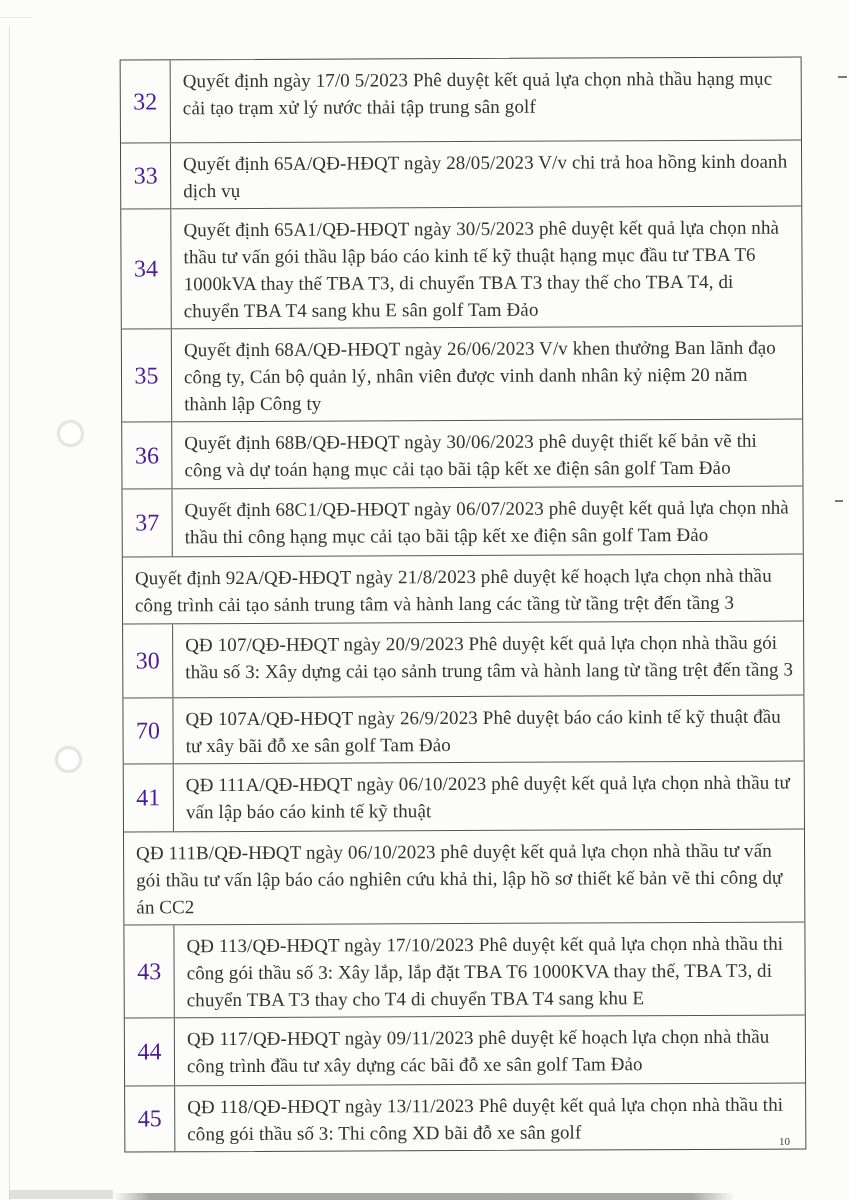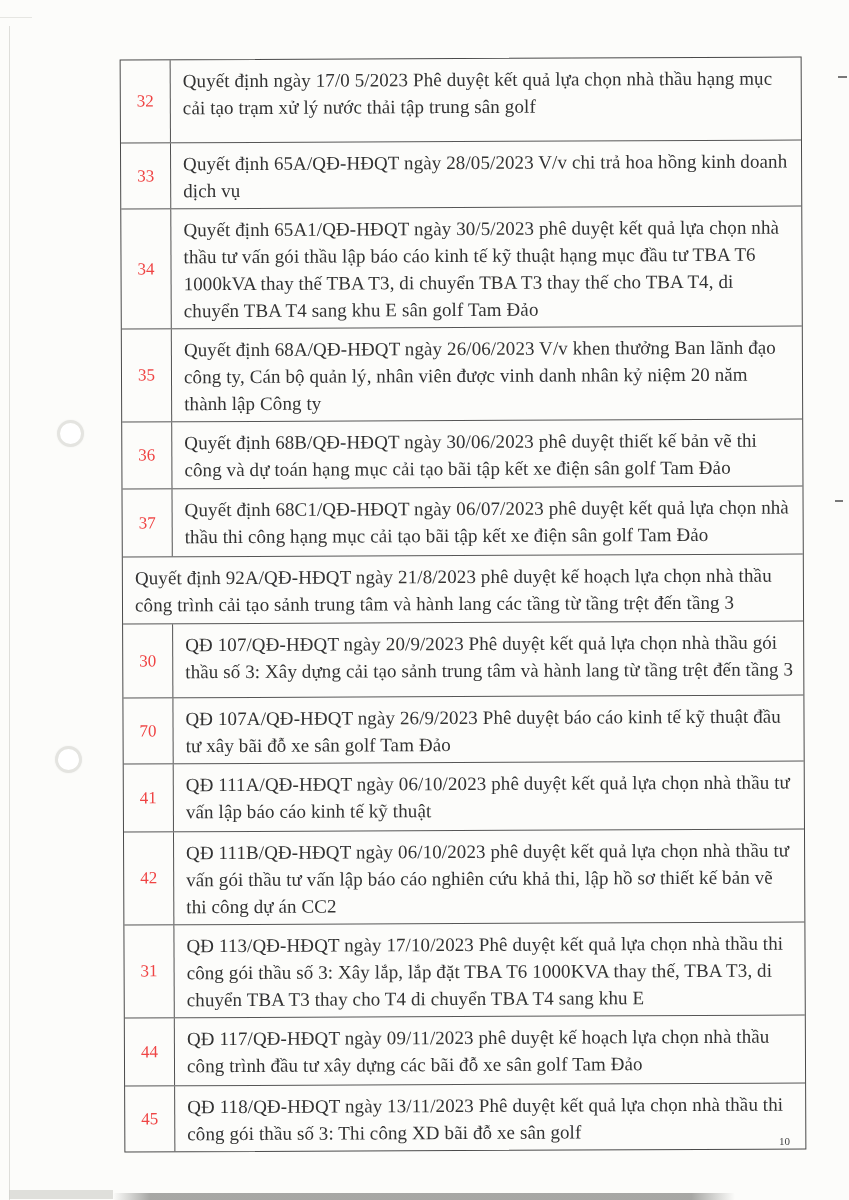--- a/index.html
+++ b/index.html
@@ -29,21 +29,21 @@
     border:1.6px solid #4a4a4a;
     transform:rotate(-0.25deg);
     background:transparent;
   }
   .row { display:flex; border-top:1.4px solid #565656; }
   .row:first-child { border-top:none; }
   .cell-no {
     flex:0 0 50px; width:50px;
     border-right:1.4px solid #515151;
     display:flex; align-items:center; justify-content:center;
-    font-size:17px; color:#ef4444;
+    font-size:24px; color:#4c1d95;
   }
   .cell-text {
     flex:1; padding:7px 8px 4px 12px;
     font-size:19px; line-height:27px; color:#333333;
     letter-spacing:0.1px;
   }
   .page-number { position:absolute; left:779px; top:1135px; font-size:11px; color:#454545; }
   
   .bottom-bar {
     position:absolute; left:113px; top:1193px; width:622px; height:7px;
@@ -98,25 +98,24 @@
     </div>
     <div class="row" style="min-height: 66px;">
       <div class="cell-no">70</div>
       <div class="cell-text">QĐ 107A/QĐ-HĐQT ngày 26/9/2023 Phê duyệt báo cáo kinh tế kỹ thuật đầu tư xây bãi đỗ xe sân golf Tam Đảo</div>
     </div>
     <div class="row" style="min-height: 68px;">
       <div class="cell-no">41</div>
       <div class="cell-text">QĐ 111A/QĐ-HĐQT ngày 06/10/2023 phê duyệt kết quả lựa chọn nhà thầu tư vấn lập báo cáo kinh tế kỹ thuật</div>
     </div>
     <div class="row" style="min-height: 76px;">
-      <div class="cell-no">42</div>
       <div class="cell-text">QĐ 111B/QĐ-HĐQT ngày 06/10/2023 phê duyệt kết quả lựa chọn nhà thầu tư vấn gói thầu tư vấn lập báo cáo nghiên cứu khả thi, lập hồ sơ thiết kế bản vẽ thi công dự án CC2</div>
     </div>
     <div class="row" style="min-height: 69px;">
-      <div class="cell-no">31</div>
+      <div class="cell-no">43</div>
       <div class="cell-text">QĐ 113/QĐ-HĐQT ngày 17/10/2023 Phê duyệt kết quả lựa chọn nhà thầu thi công gói thầu số 3: Xây lắp, lắp đặt TBA T6 1000KVA thay thế, TBA T3, di chuyển TBA T3 thay cho T4 di chuyển TBA T4 sang khu E</div>
     </div>
     <div class="row" style="min-height: 68px;">
       <div class="cell-no">44</div>
       <div class="cell-text">QĐ 117/QĐ-HĐQT ngày 09/11/2023 phê duyệt kế hoạch lựa chọn nhà thầu công trình đầu tư xây dựng các bãi đỗ xe sân golf Tam Đảo</div>
     </div>
     <div class="row" style="min-height: 60px;">
       <div class="cell-no">45</div>
       <div class="cell-text">QĐ 118/QĐ-HĐQT ngày 13/11/2023 Phê duyệt kết quả lựa chọn nhà thầu thi công gói thầu số 3: Thi công XD bãi đỗ xe sân golf</div>
     </div>

